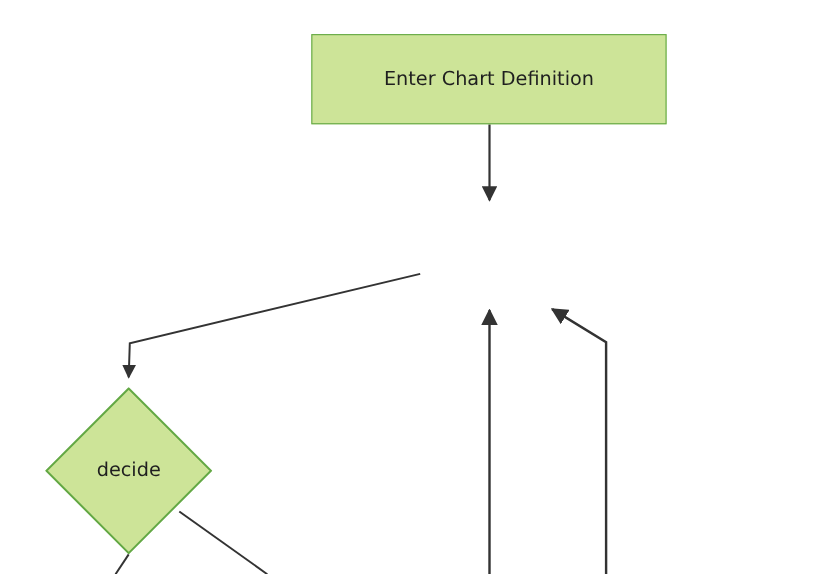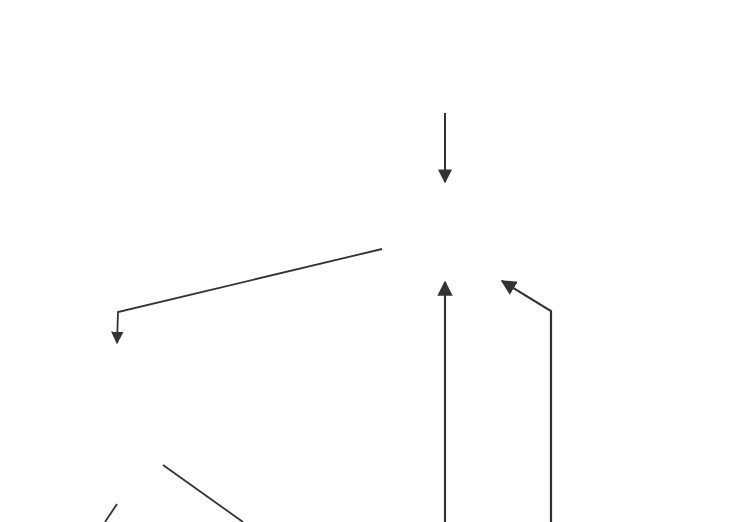--- a/index.html
+++ b/index.html
@@ -100,16 +100,25 @@
 
     <path d="M 445 522 L 445 282" fill="none" stroke="#333333" stroke-width="2.2" marker-end="url(#arrow)"></path>
 
     <path d="M 551 522 L 551 311 L 502 281" fill="none" stroke="#333333" stroke-width="2.2" marker-end="url(#arrow)"></path>
 
     <path d="M 117 504 L 105 522" fill="none" stroke="#333333" stroke-width="1.8"></path>
 
     <path d="M 163 465 L 243 522" fill="none" stroke="#333333" stroke-width="1.8"></path>
   </svg>
 
+  <div class="node node-rect" id="node-enter-chart-definition">
+    <span class="node-label">Enter Chart Definition</span>
+  </div>
 
 
+  <div class="node" id="node-decide">
+    <svg class="diamond-shape" viewBox="0 0 152 152" xmlns="http://www.w3.org/2000/svg">
+      <polygon points="76,1.2 150.8,76 76,150.8 1.2,76" fill="#cde498" stroke="#63a844" stroke-width="1.8"></polygon>
+    </svg>
+    <span class="node-label diamond-label">decide</span>
+  </div>
 
 </div>
 
 </body></html>

